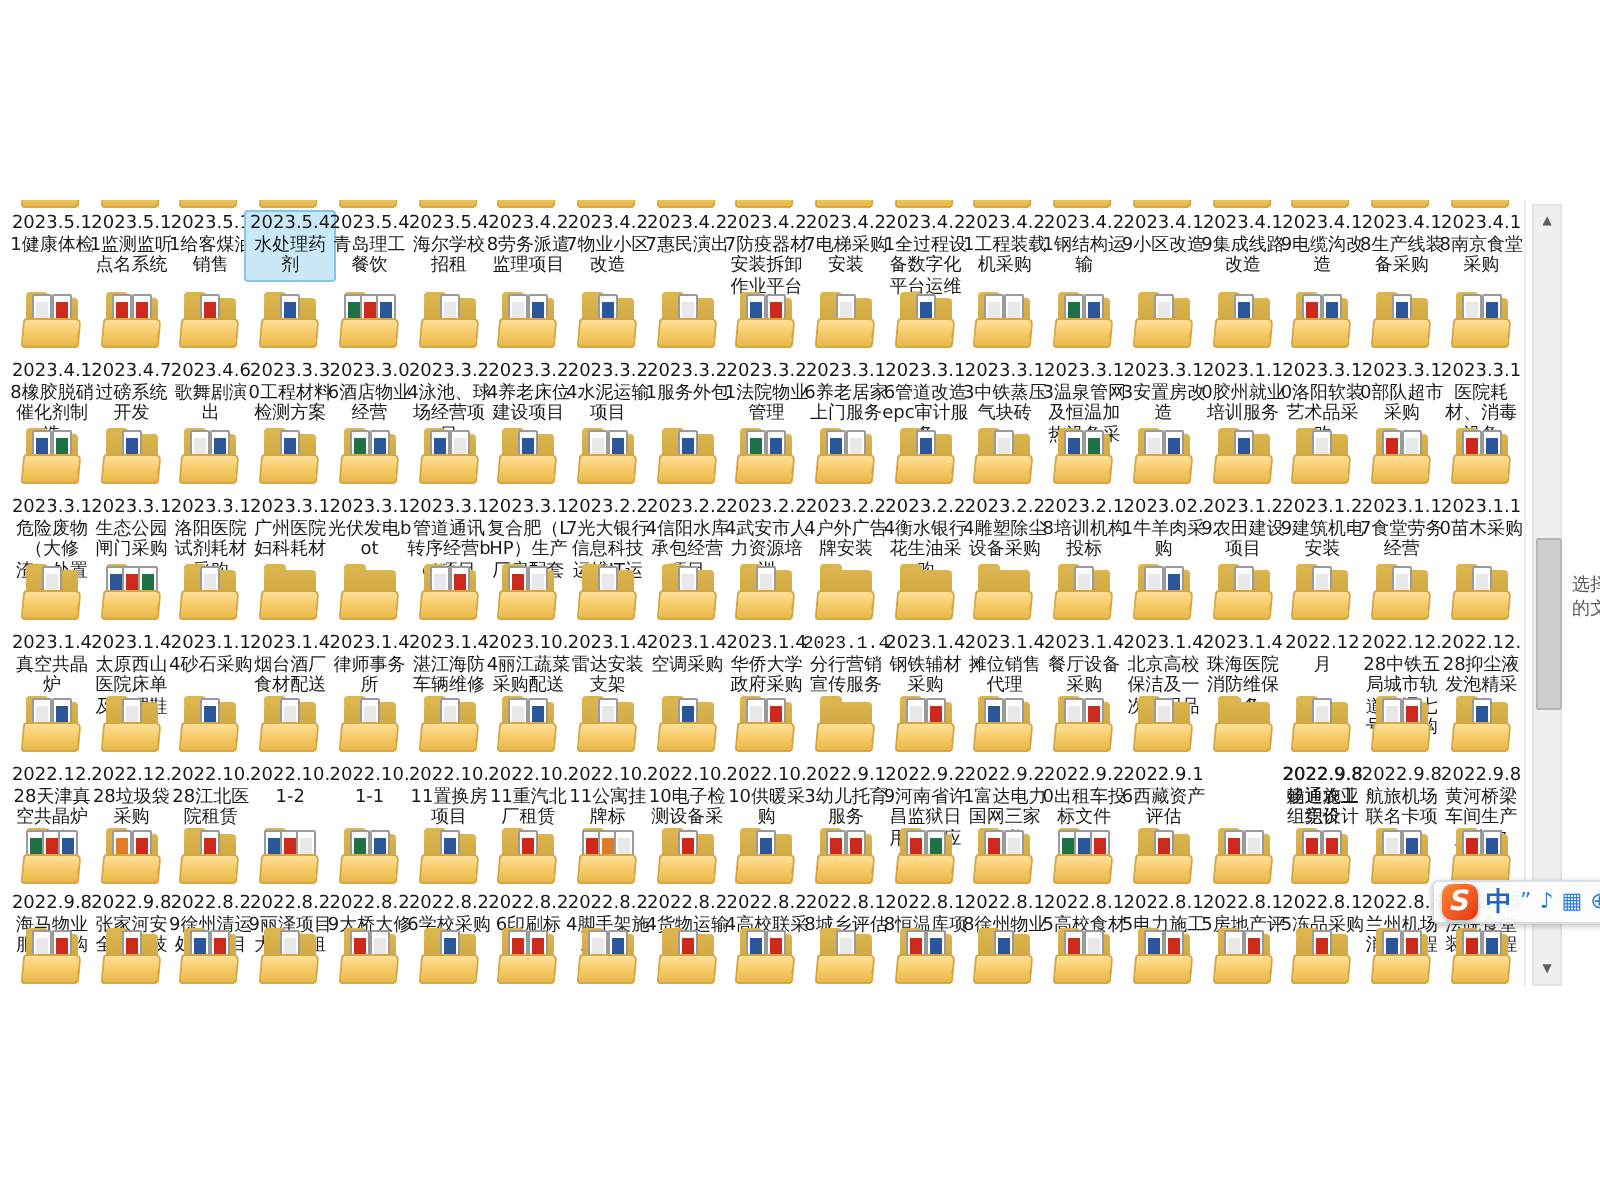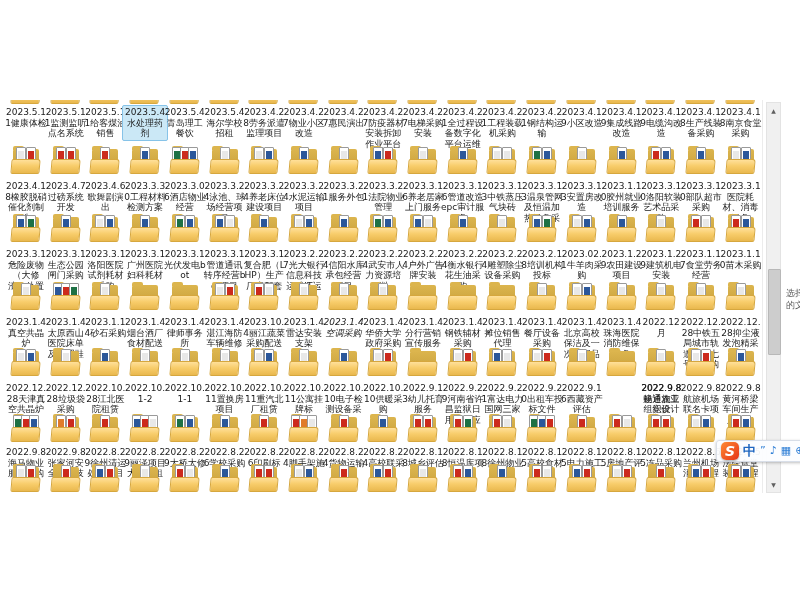--- a/index.html
+++ b/index.html
@@ -689,38 +689,38 @@
       <div class="lbl" style="top: 216px;">2023.1.4雷达安装支架</div>
     </div>
     <div class="cell" style="left: 323.6px; top: 0px;">
       <div class="folder" style="top: 182px;">
         <div class="fb"></div>
         <div class="doc" style="left: 10px;">
           <i style="background: rgb(232, 232, 232);"></i>
         </div>
         <div class="ff"></div>
       </div>
-      <div class="lbl" style="top: 216px; font-style: italic;">2023.1.4空调采购</div>
+      <div class="lbl" style="top: 216px;">2023.1.4空调采购</div>
     </div>
     <div class="cell" style="left: 363.3px; top: 0px;">
       <div class="folder" style="top: 182px;">
         <div class="fb"></div>
         <div class="doc" style="left: 10px;">
           <i style="background: rgb(232, 232, 232);"></i>
         </div>
         <div class="ff"></div>
       </div>
       <div class="lbl" style="top: 216px;">2023.1.4华侨大学政府采购</div>
     </div>
     <div class="cell" style="left: 403px; top: 0px;">
       <div class="folder" style="top: 182px;">
         <div class="fb"></div>
         <div class="ff"></div>
       </div>
-      <div class="lbl" style="top: 216px;">2023.1.4分行营销宣传服务</div>
+      <div class="lbl" style="top: 216px; font-family: Liberation Mono, monospace;">2023.1.4分行营销宣传服务</div>
     </div>
     <div class="cell" style="left: 442.7px; top: 0px;">
       <div class="folder" style="top: 182px;">
         <div class="fb"></div>
         <div class="ff"></div>
       </div>
       <div class="lbl" style="top: 216px;">2023.1.4钢铁辅材采购</div>
     </div>
     <div class="cell" style="left: 482.4px; top: 0px;">
       <div class="folder" style="top: 182px;">

